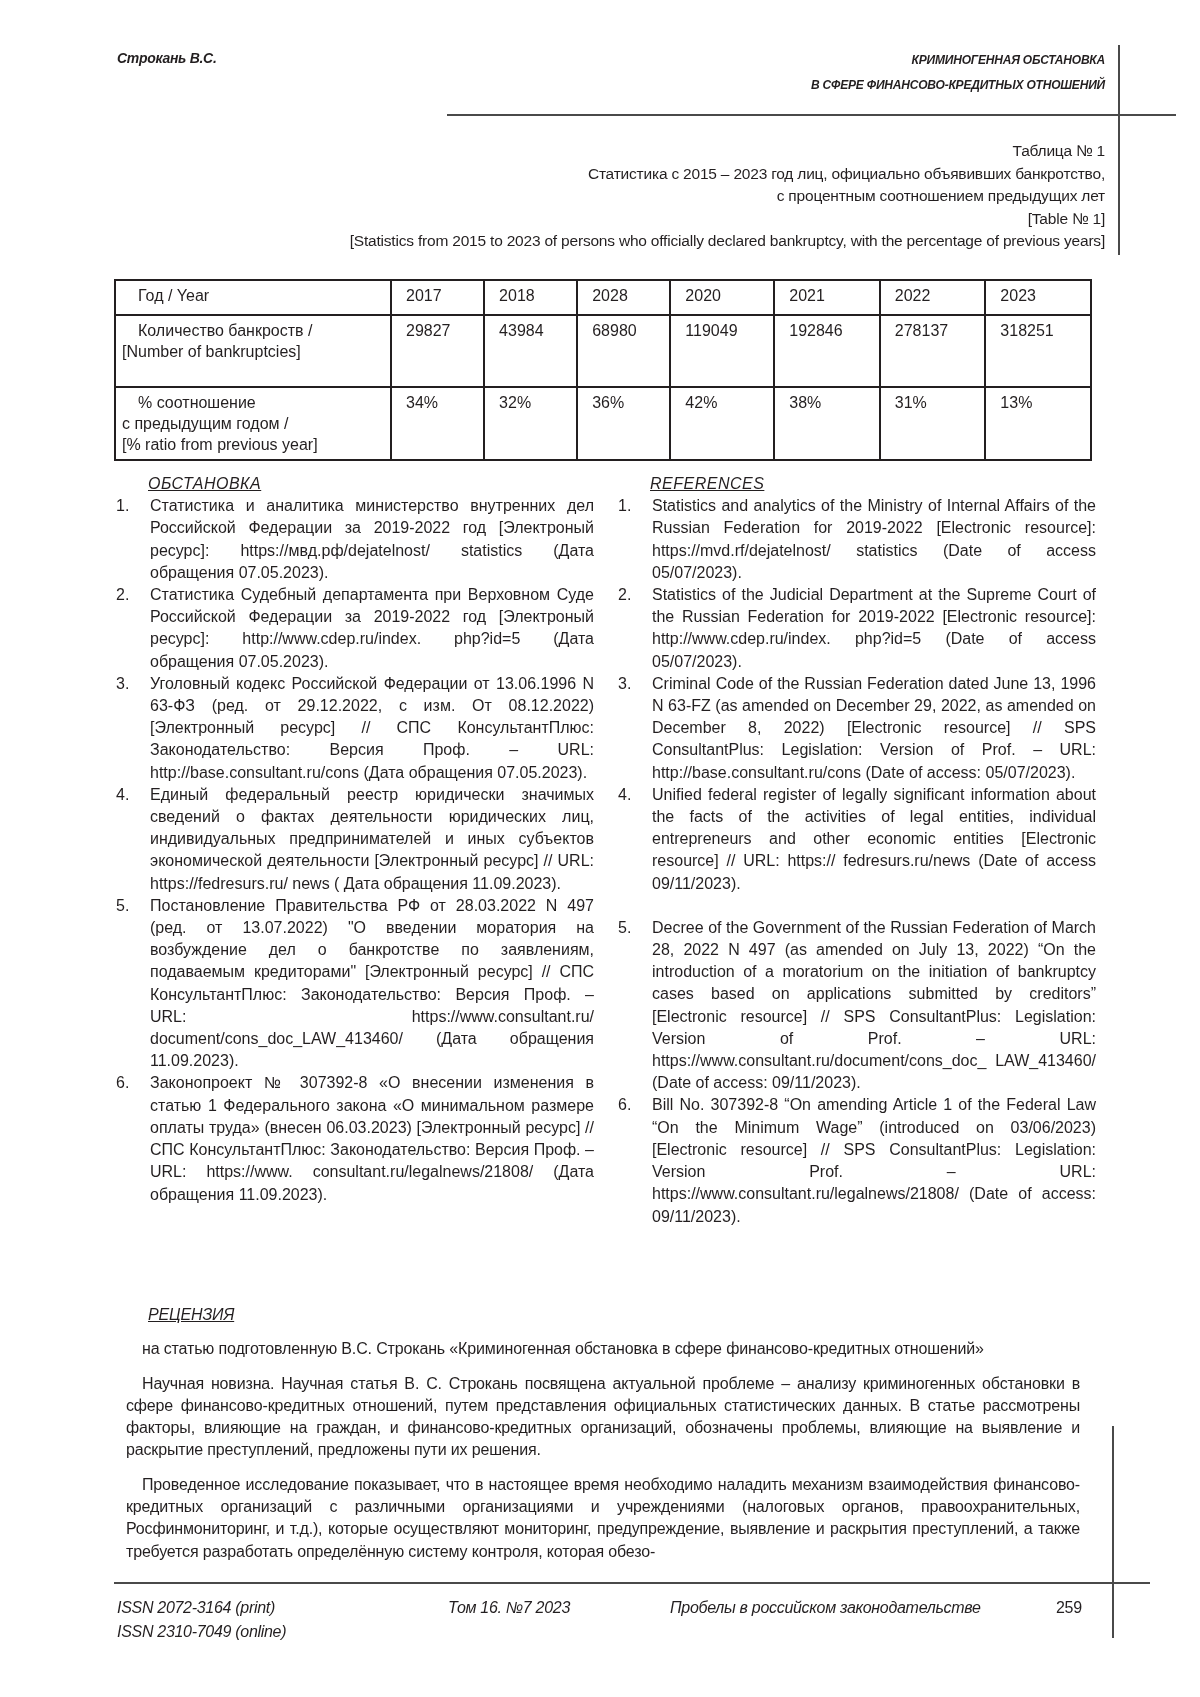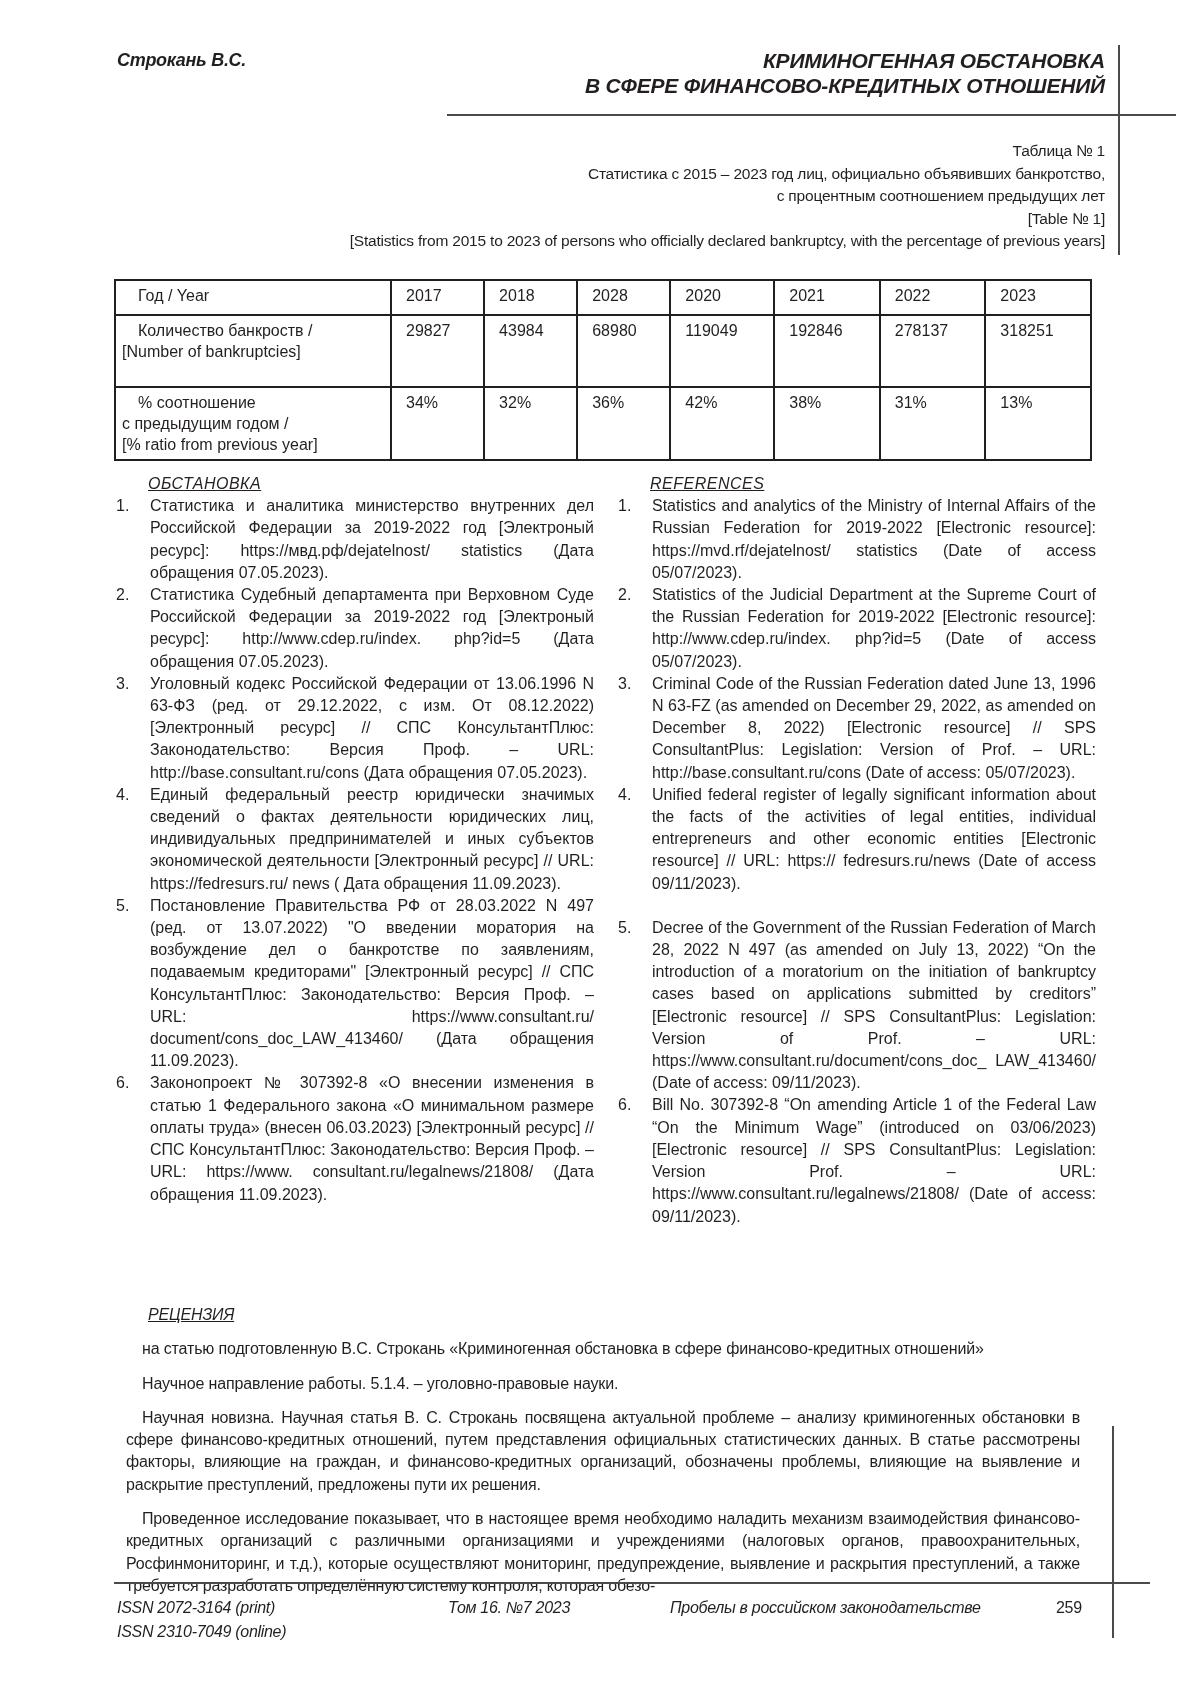--- a/index.html
+++ b/index.html
@@ -1,22 +1,22 @@
 <!DOCTYPE html>
 <html><head>
   <meta charset="utf-8">
   <style>
     html, body { margin: 0; padding: 0; background: #ffffff; }
     body { width: 1200px; height: 1697px; position: relative; overflow: hidden;
       font-family: "Liberation Sans", "DejaVu Sans", sans-serif; color: #231f20; }
     .abs { position: absolute; }
 
     
-    .hdr-author { left: 117px; top: 50px; font-size: 18px; font-weight: bold; font-style: italic; letter-spacing: -0.3px; }
-    .hdr-title { right: 95px; top: 48px; text-align: right; font-size: 21px; font-weight: bold; font-style: italic; line-height: 25px; letter-spacing: -0.2px; }
+    .hdr-author { left: 117px; top: 50px; font-size: 14px; font-weight: bold; font-style: italic; letter-spacing: -0.3px; }
+    .hdr-title { right: 95px; top: 48px; text-align: right; font-size: 12px; font-weight: bold; font-style: italic; line-height: 25px; letter-spacing: -0.2px; }
     .hline-top { left: 447px; top: 114px; width: 729px; height: 2px; background: #4a4a4a; }
     .vline-top { left: 1118px; top: 45px; width: 2px; height: 210px; background: #4a4a4a; }
 
     
     .caption { right: 95px; top: 140px; text-align: right; font-size: 15.5px; line-height: 22.5px; letter-spacing: -0.2px; }
 
     
     table.stats { position: absolute; left: 114px; top: 279px; width: 978px; border-collapse: collapse; font-size: 16px; }
     table.stats td { border: 2px solid #231f20; vertical-align: top; padding: 4px 6px 4px 14px; line-height: 21px; }
     table.stats td.lbl { width: 262px; padding-left: 6px; }
@@ -164,21 +164,20 @@
     </div>
   <div class="ref">
       <span class="ref-num">6.</span>
       <span class="ref-text">Bill No. 307392-8 “On amending Article 1 of the Federal Law “On the Minimum Wage” (introduced on 03/06/2023) [Electronic resource] // SPS ConsultantPlus: Legislation: Version Prof. – URL: https://www.consultant.ru/legalnews/21808/ (Date of access: 09/11/2023).</span>
     </div>
 </div>
 
 <div class="abs review">
   <div class="rhead">РЕЦЕНЗИЯ</div>
   <p>на статью подготовленную В.С. Строкань «Криминогенная обстановка в сфере финансово-кредитных отношений»</p>
-  <p>Научное направление работы. 5.1.4. – уголовно-правовые науки.</p>
   <p>Научная новизна. Научная статья В. С. Строкань посвящена актуальной проблеме – анализу криминогенных обстановки в сфере финансово-кредитных отношений, путем представления официальных статистических данных. В статье рассмотрены факторы, влияющие на граждан, и финансово-кредитных организаций, обозначены проблемы, влияющие на выявление и раскрытие преступлений, предложены пути их решения.</p>
   <p>Проведенное исследование показывает, что в настоящее время необходимо наладить механизм взаимодействия финансово-кредитных организаций с различными организациями и учреждениями (налоговых органов, правоохранительных, Росфинмониторинг, и т.д.), которые осуществляют мониторинг, предупреждение, выявление и раскрытия преступлений, а также требуется разработать определённую систему контроля, которая обезо-</p>
 </div>
 
 <div class="abs vline-bot"></div>
 <div class="abs hline-bot"></div>
 
 <div class="abs foot issn">
   <div>ISSN 2072-3164 (print)</div>
   <div>ISSN 2310-7049 (online)</div>

